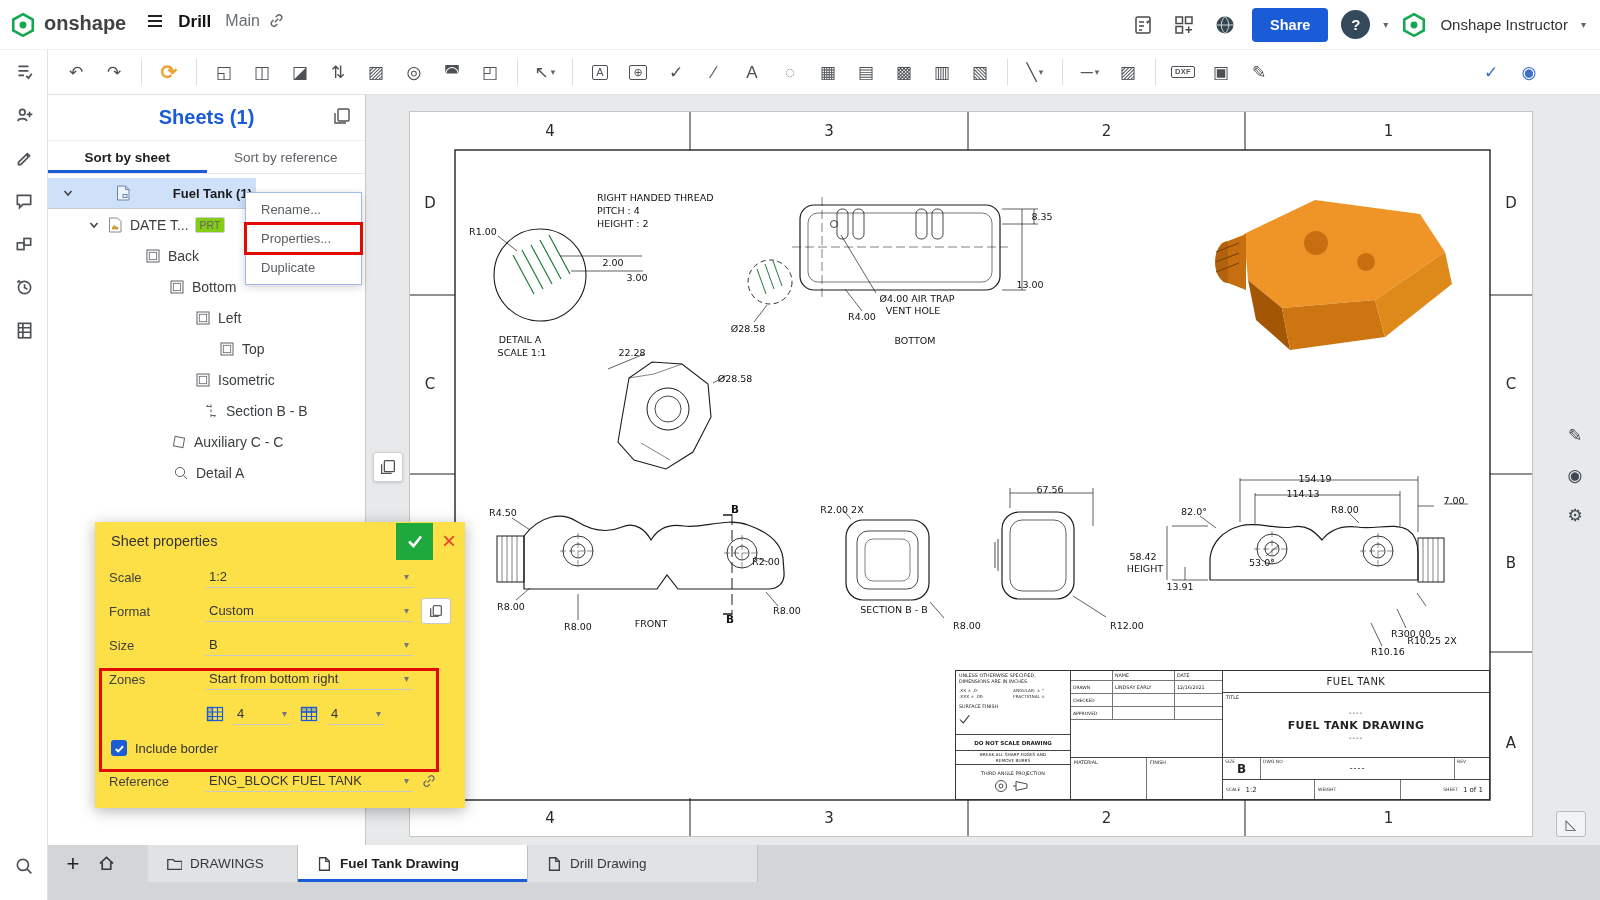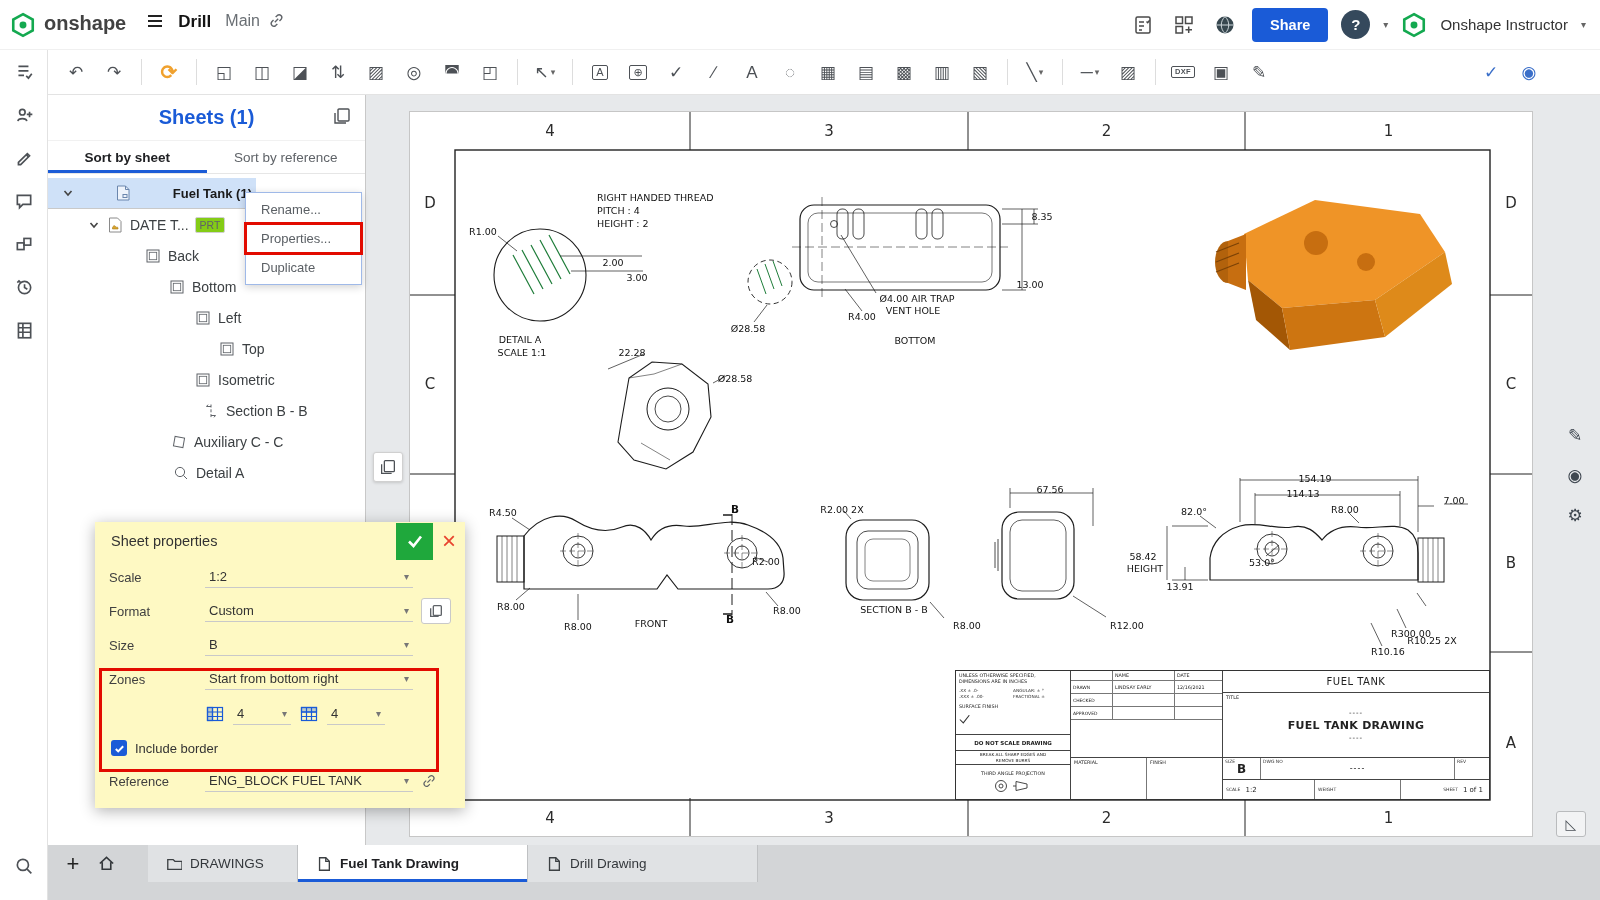--- a/index.html
+++ b/index.html
@@ -116,21 +116,21 @@
   .dwgc .val{font-size:8px;letter-spacing:1px;}
   .revc{width:34px;position:relative;}
   .revc .lab{position:absolute;left:2px;top:1px;}
   .tbC4{flex:1;display:flex;}
   .c4a{width:92px;border-right:.6px solid #777;display:flex;align-items:center;gap:5px;padding-left:3px;}
   .c4b{width:86px;border-right:.6px solid #777;display:flex;align-items:center;padding-left:3px;}
   .c4c{flex:1;display:flex;align-items:center;gap:5px;padding-left:3px;justify-content:flex-end;padding-right:6px;}
   .val7{font-size:7px;}
 
   
-  .dlg{position:absolute;left:95px;top:522px;width:370px;background:#fef9c3;box-shadow:0 3px 14px rgba(0,0,0,.3);z-index:30;padding-bottom:10px;}
+  .dlg{position:absolute;left:95px;top:522px;width:370px;background:#fde047;box-shadow:0 3px 14px rgba(0,0,0,.3);z-index:30;padding-bottom:10px;}
   .dlg-head{display:flex;align-items:center;height:38px;}
   .dlg-title{font-size:14.5px;color:#333;padding-left:16px;}
   .dlg-ok{margin-left:auto;width:37px;height:37px;background:var(--green);border:none;display:flex;align-items:center;justify-content:center;padding:0;}
   .dlg-ok svg{width:20px;height:20px;stroke:#fff;stroke-width:2.6;fill:none;}
   .dlg-x{width:32px;height:37px;background:none;border:none;color:#e8442e;font-size:24px;padding:0;}
   .frow{display:flex;align-items:center;height:34px;padding-left:14px;}
   .flabel{width:96px;font-size:13px;color:#404040;}
   .sel{width:208px;display:flex;align-items:center;justify-content:space-between;border-bottom:1px solid #c9c9c9;padding:3px 4px;font-size:13px;color:#333;}
   .sel .sc{color:#777;font-size:10px;}
   .fmt-extra{margin-left:8px;width:30px;height:26px;border:1px solid #c9c9c9;border-radius:3px;background:#fff;display:flex;align-items:center;justify-content:center;padding:0;}

